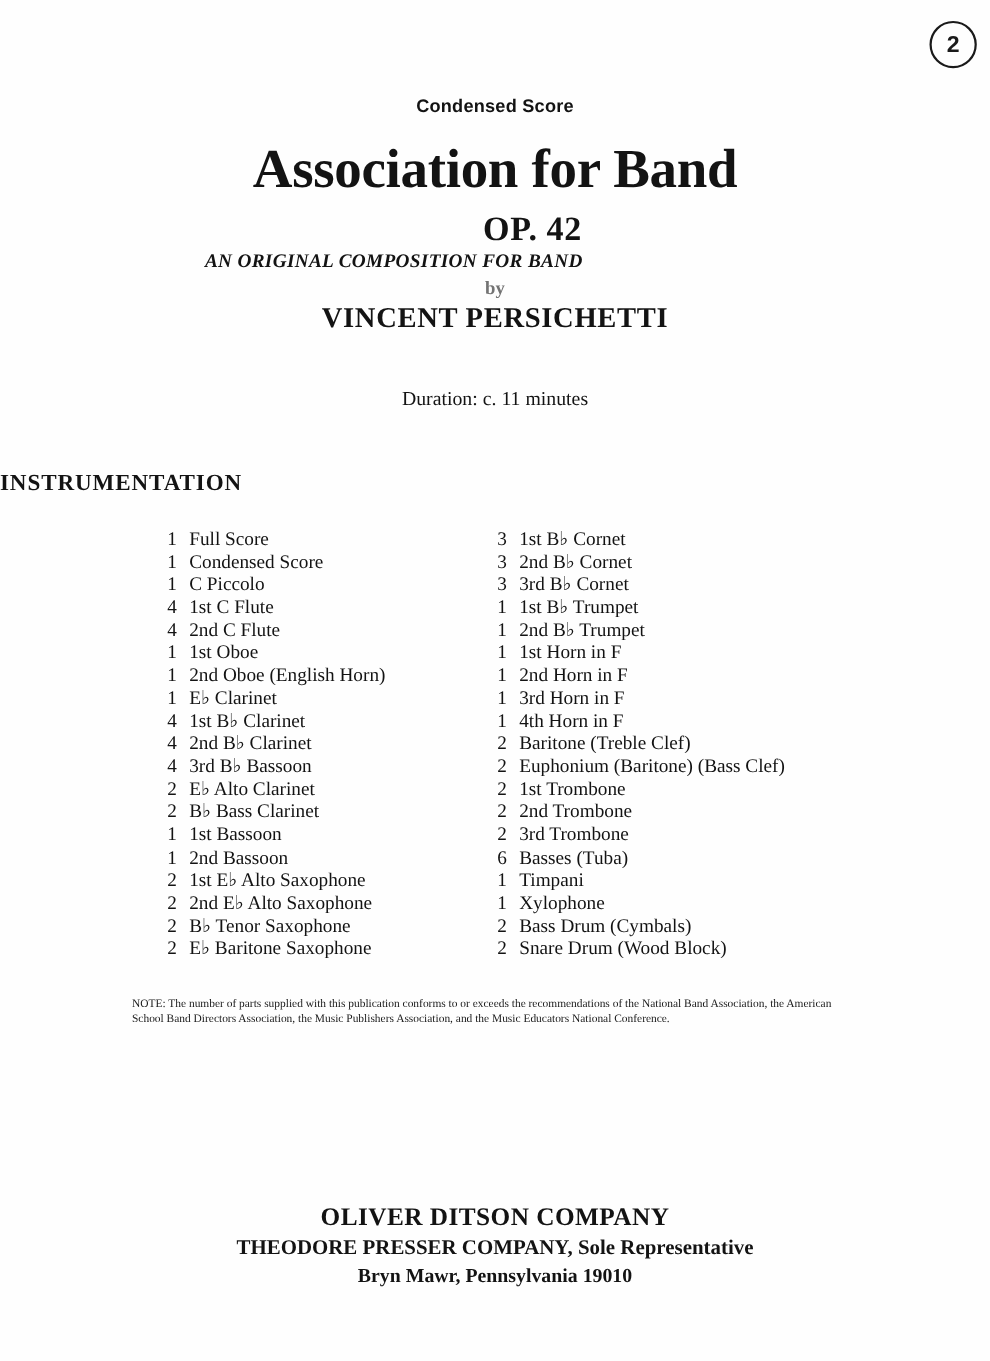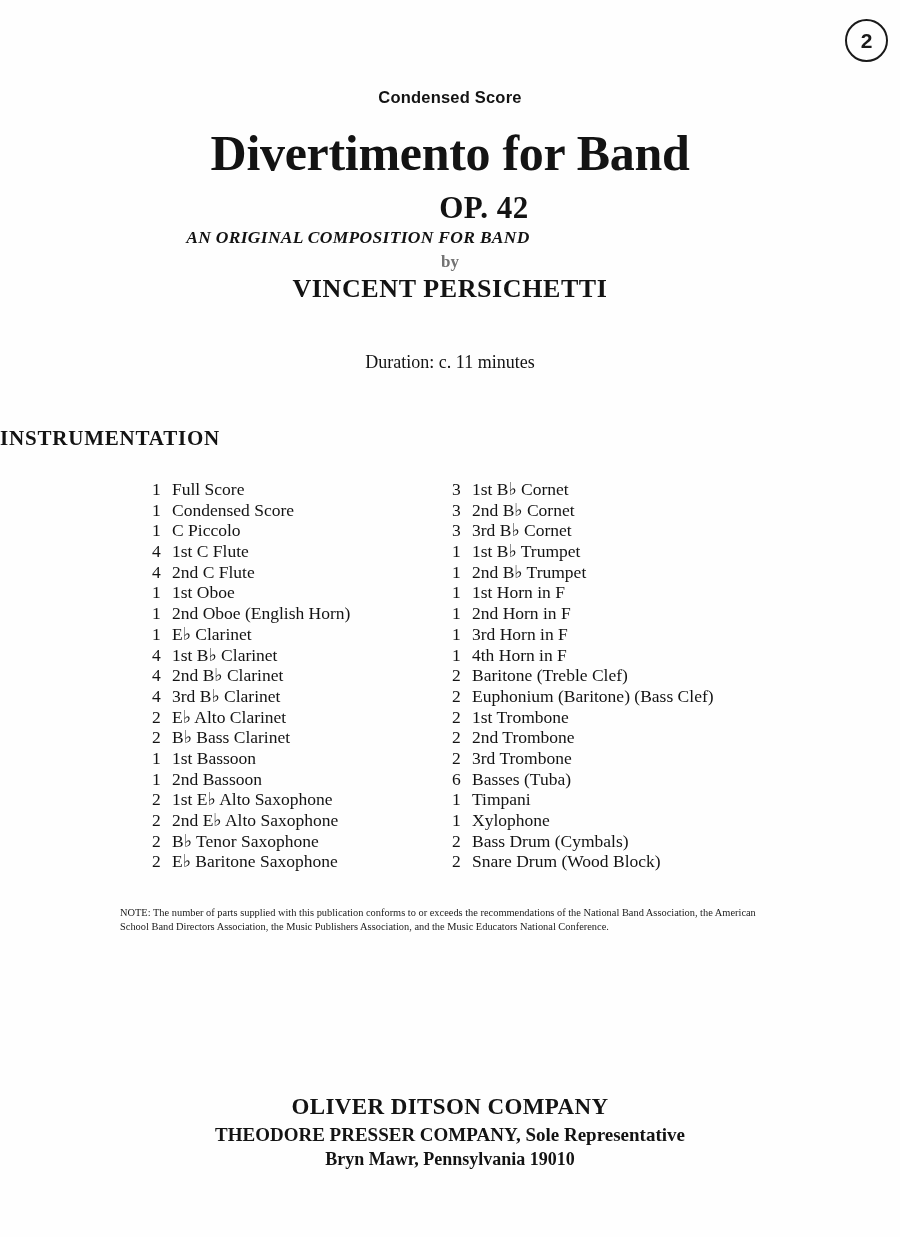--- a/index.html
+++ b/index.html
@@ -204,21 +204,21 @@
 </style>
 </head>
 <body>
 
 <div id="page">
 
   <div id="page-number-badge">2</div>
 
   <div id="condensed-score-header">Condensed Score</div>
 
-  <div id="main-title">Divertimento for Band</div>
+  <div id="main-title">Association for Band</div>
 
   <div id="opus-number">OP. 42</div>
 
   <div id="subtitle">AN ORIGINAL COMPOSITION FOR BAND</div>
 
   <div id="by-line">by</div>
 
   <div id="composer-name">VINCENT PERSICHETTI</div>
 
   <div id="duration-line">Duration: c. 11 minutes</div>
@@ -262,21 +262,21 @@
         <div class="instrument-row">
           <span class="instrument-count">4</span>
           <span class="instrument-label">1st B♭ Clarinet</span>
         </div>
         <div class="instrument-row">
           <span class="instrument-count">4</span>
           <span class="instrument-label">2nd B♭ Clarinet</span>
         </div>
         <div class="instrument-row">
           <span class="instrument-count">4</span>
-          <span class="instrument-label">3rd B♭ Clarinet</span>
+          <span class="instrument-label">3rd B♭ Bassoon</span>
         </div>
         <div class="instrument-row">
           <span class="instrument-count">2</span>
           <span class="instrument-label">E♭ Alto Clarinet</span>
         </div>
         <div class="instrument-row">
           <span class="instrument-count">2</span>
           <span class="instrument-label">B♭ Bass Clarinet</span>
         </div>
         <div class="instrument-row">

